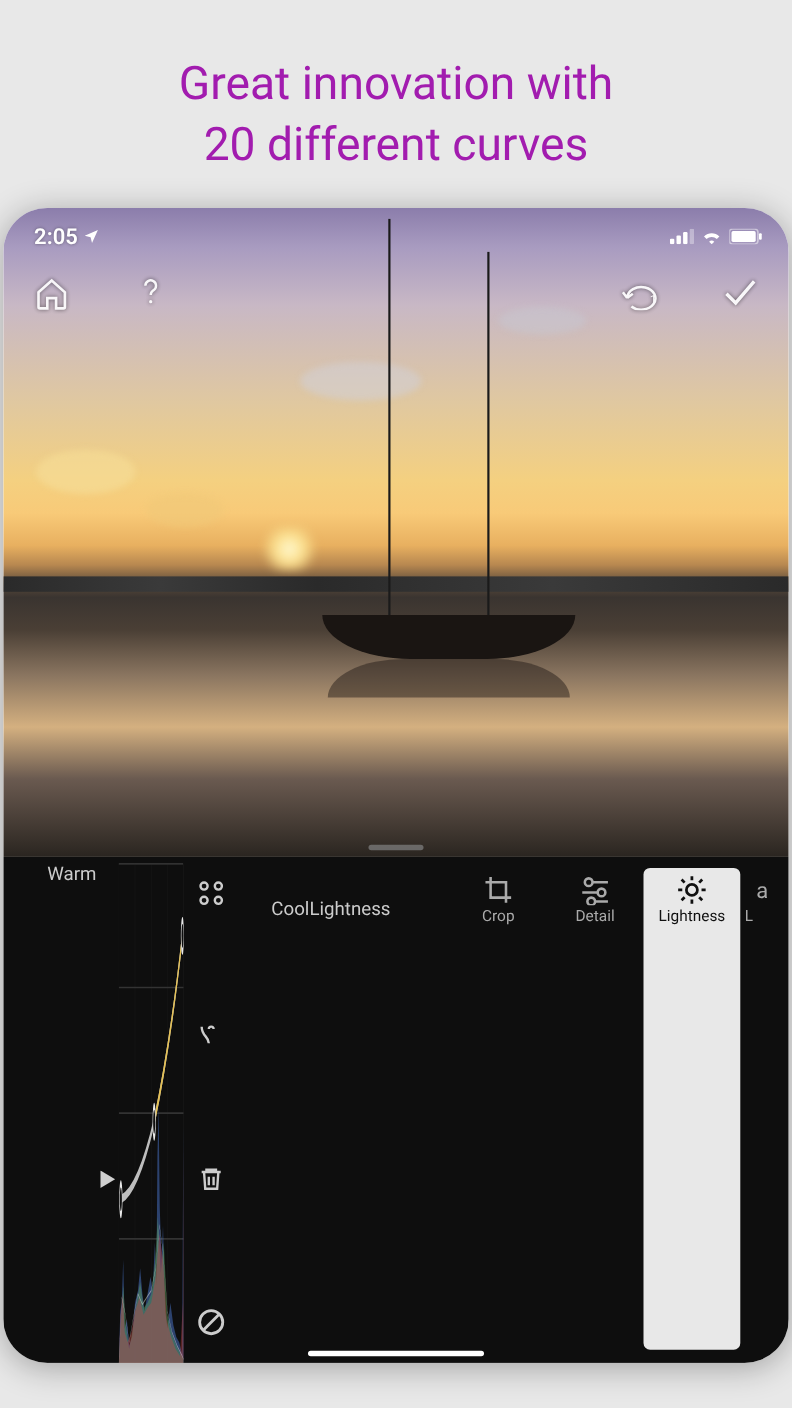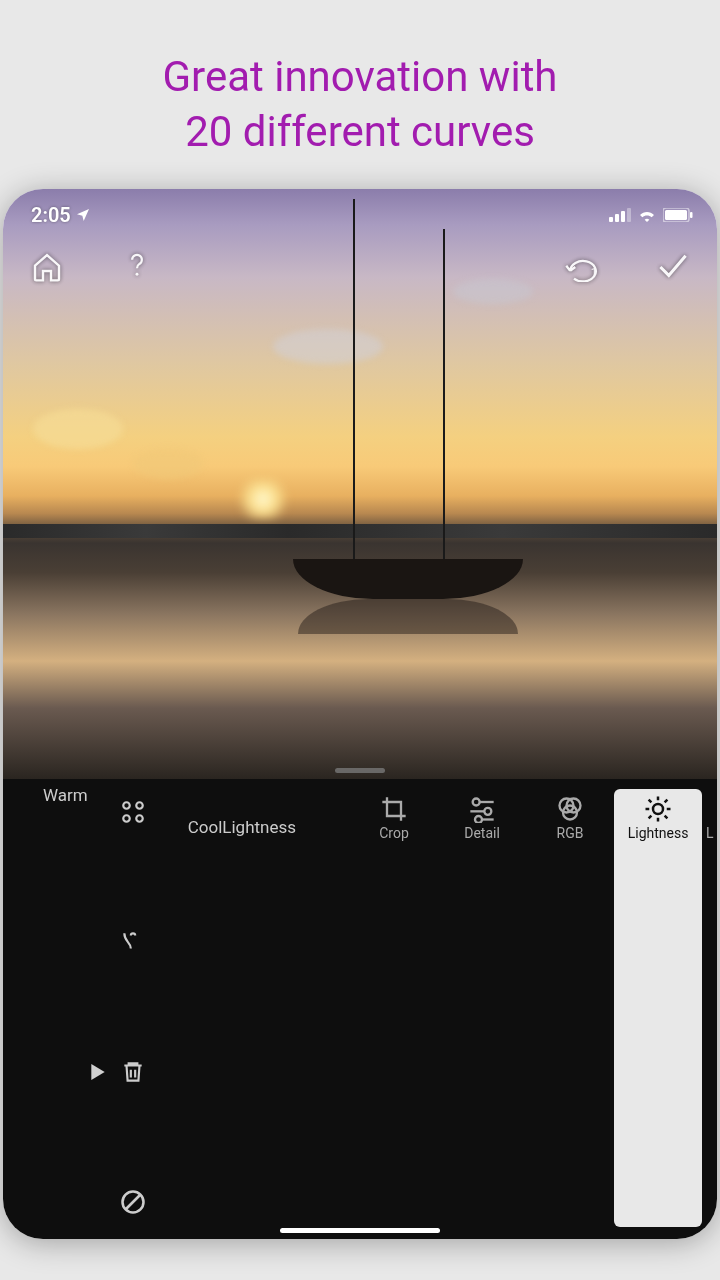--- a/index.html
+++ b/index.html
@@ -254,30 +254,20 @@
               <svg width="28" height="28" viewBox="0 0 24 24" stroke="#aaa" stroke-width="2" fill="none">
                 <circle cx="7" cy="6" r="3"></circle>
                 <line x1="10" y1="6" x2="22" y2="6"></line>
                 <circle cx="17" cy="14" r="3"></circle>
                 <line x1="2" y1="14" x2="14" y2="14"></line>
                 <circle cx="9" cy="21" r="3"></circle>
                 <line x1="12" y1="21" x2="22" y2="21"></line>
               </svg>
             </div>
         <span>Detail</span>
-      </div>
-      <div class="tab">
-        <div class="tab-icon">
-              <svg width="28" height="28" viewBox="0 0 24 24" stroke="#aaa" stroke-width="2" fill="none">
-                <circle cx="9" cy="9" r="6"></circle>
-                <circle cx="15" cy="9" r="6"></circle>
-                <circle cx="12" cy="15" r="6"></circle>
-              </svg>
-            </div>
-        <span>RGB</span>
       </div>
       <div class="tab active">
         <div class="tab-icon">
               <svg width="30" height="30" viewBox="0 0 24 24" stroke="#111" stroke-width="2" fill="none">
                 <circle cx="12" cy="12" r="4"></circle>
                 <g>
                   <line x1="12" y1="2" x2="12" y2="5"></line>
                   <line x1="12" y1="19" x2="12" y2="22"></line>
                   <line x1="2" y1="12" x2="5" y2="12"></line>
                   <line x1="19" y1="12" x2="22" y2="12"></line>

